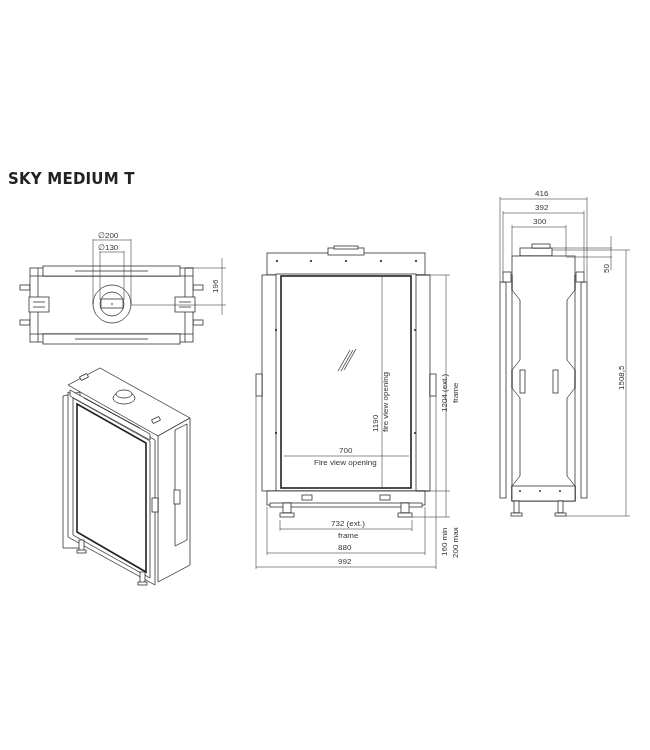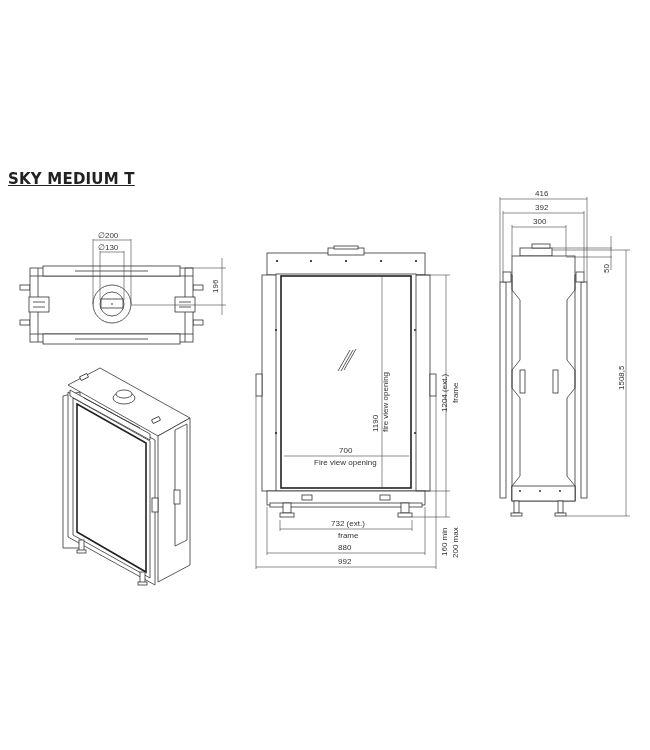--- a/index.html
+++ b/index.html
@@ -1,17 +1,17 @@
 <!DOCTYPE html>
 <html><head>
 <meta charset="utf-8">
 <style>
   html, body { margin: 0; padding: 0; background: #ffffff; }
   body { width: 650px; height: 750px; position: relative; overflow: hidden; font-family: "Liberation Sans", sans-serif; color: #222; }
-  .title { position: absolute; left: 8px; top: 170px; font-size: 15px; font-weight: bold; text-decoration: underline; letter-spacing: 0.2px; font-family: "DejaVu Sans", sans-serif; }
+  .title { position: absolute; left: 8px; top: 170px; font-size: 15px; font-weight: bold; letter-spacing: 0.2px; font-family: "DejaVu Sans", sans-serif; }
   svg { position: absolute; left: 0; top: 0; }
   svg text { font-family: "Liberation Sans", sans-serif; font-size: 8px; fill: #333; }
   .ln { stroke: #333; stroke-width: 0.8; fill: none; }
   .thk { stroke: #222; stroke-width: 1.6; fill: none; }
   .dim { stroke: #444; stroke-width: 0.6; fill: none; }
   .fillw { fill: #fff; stroke: #333; stroke-width: 0.8; }
   .dot { fill: #222; }
 </style>
 </head>
 <body>

